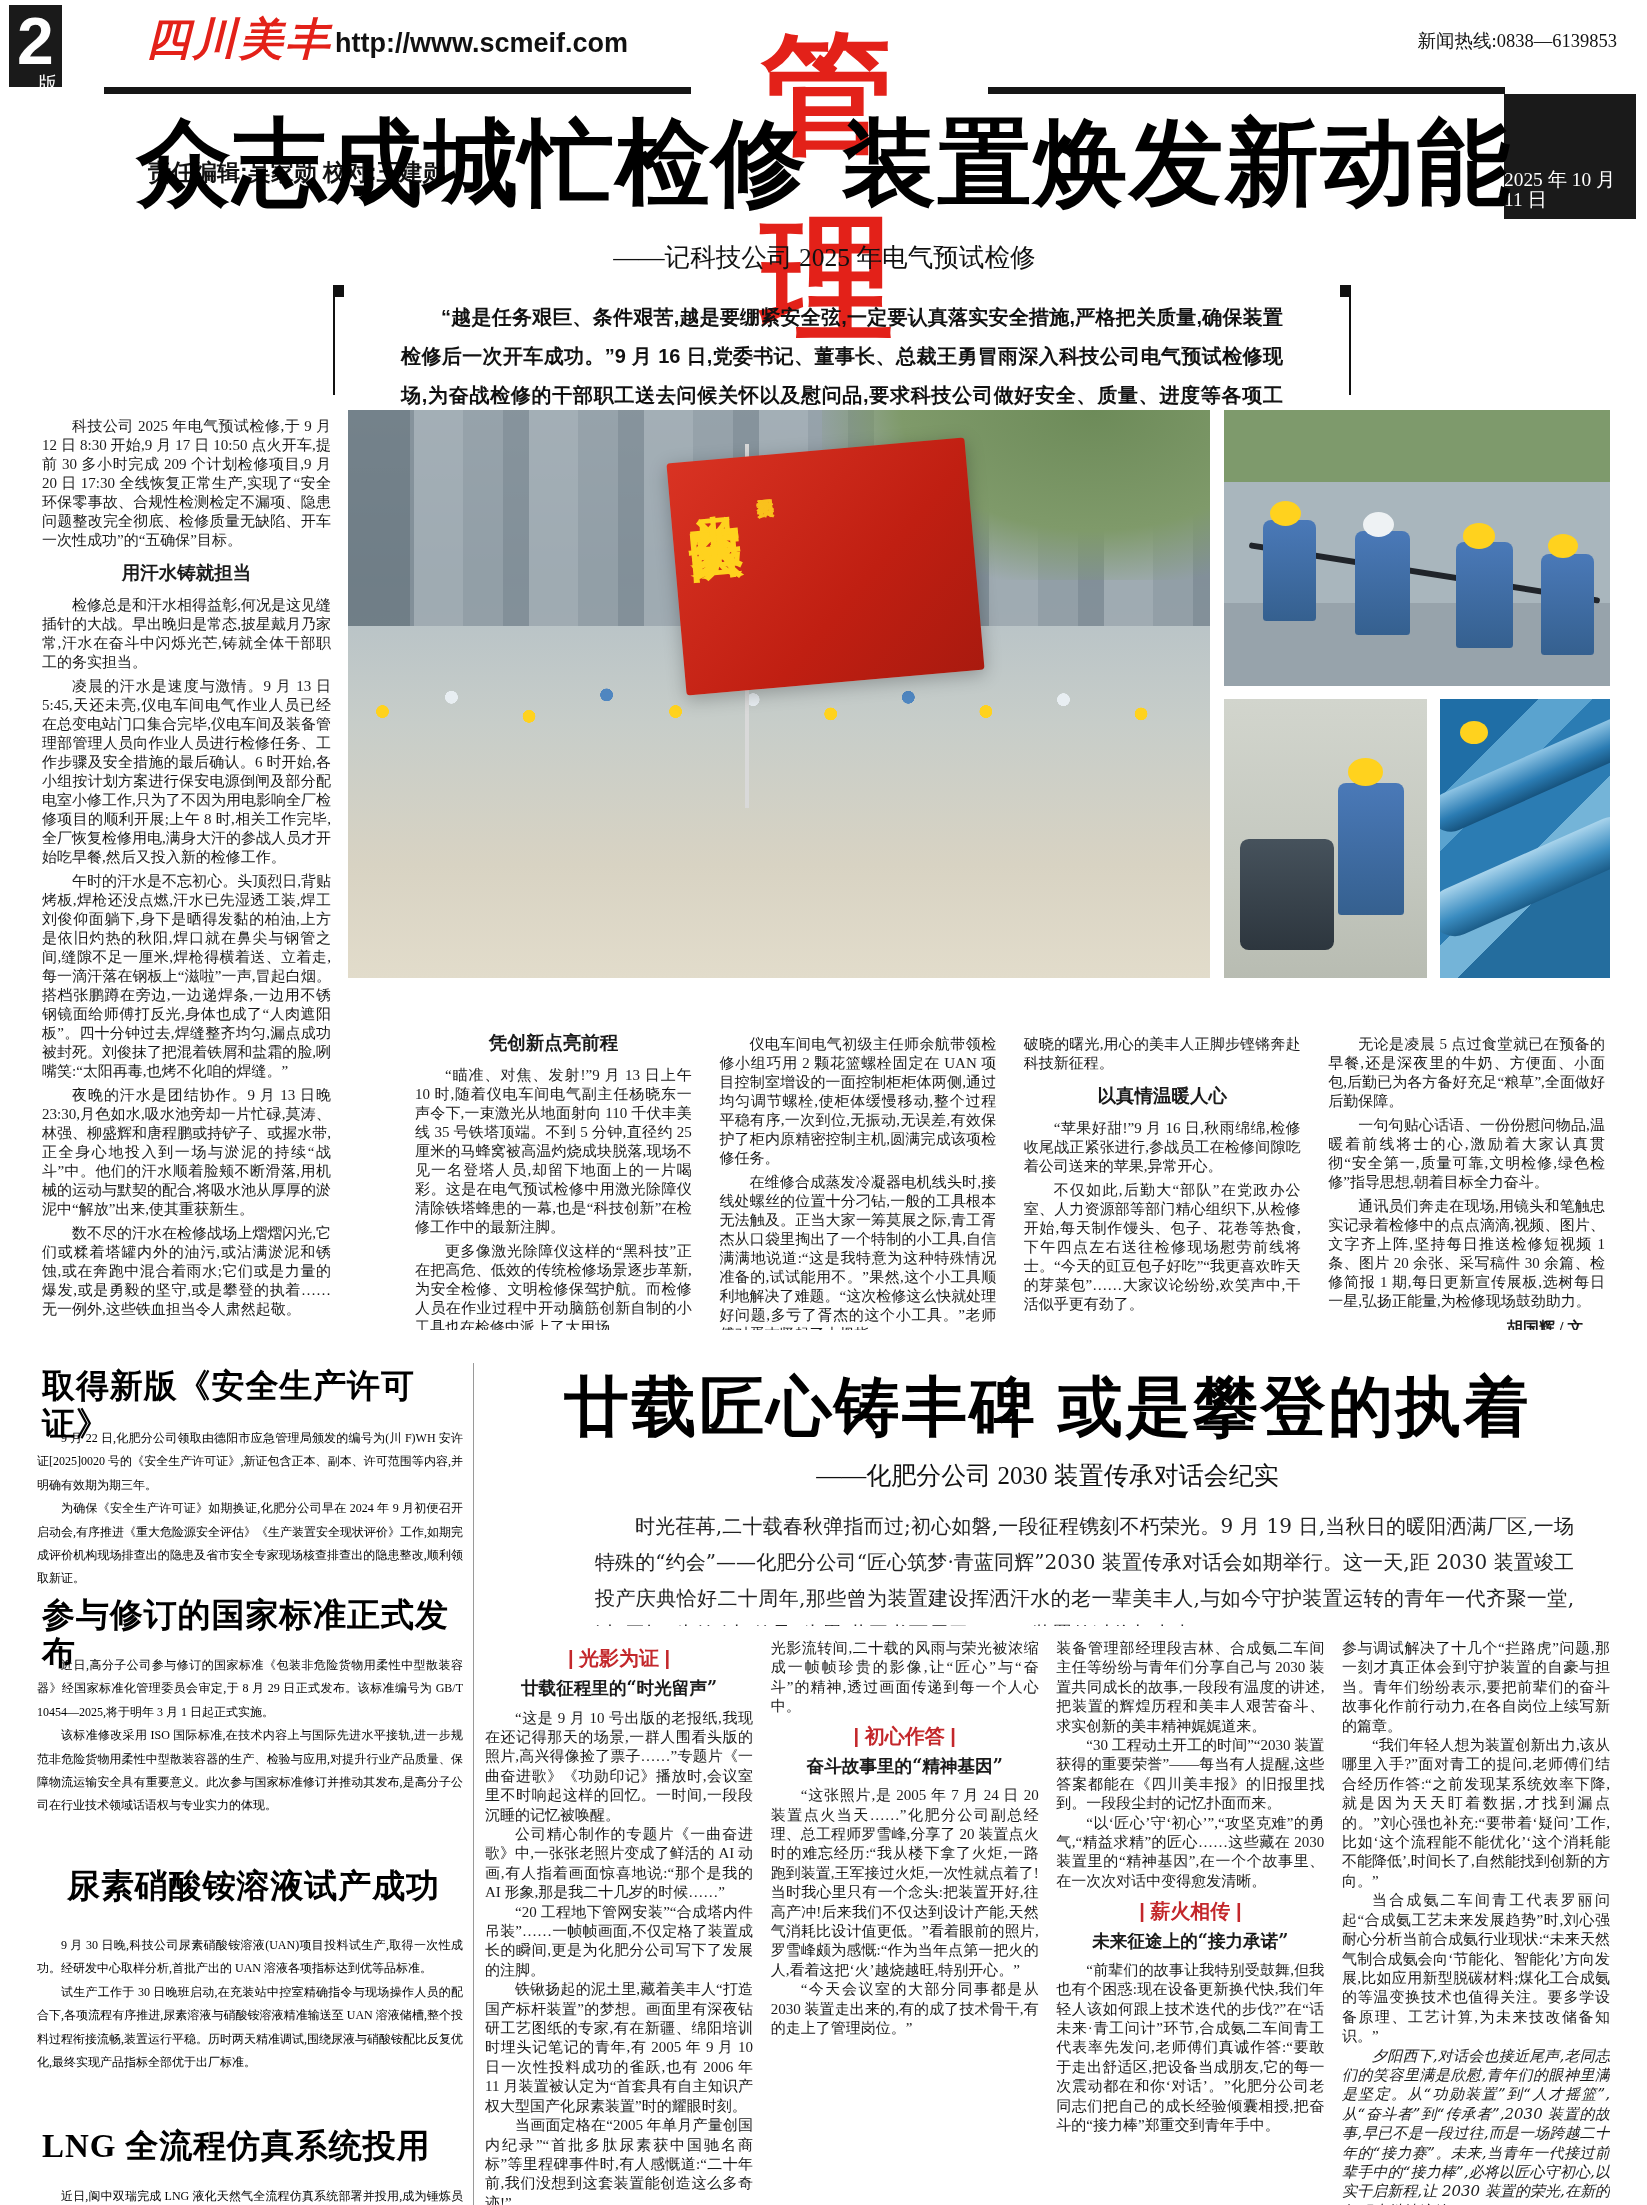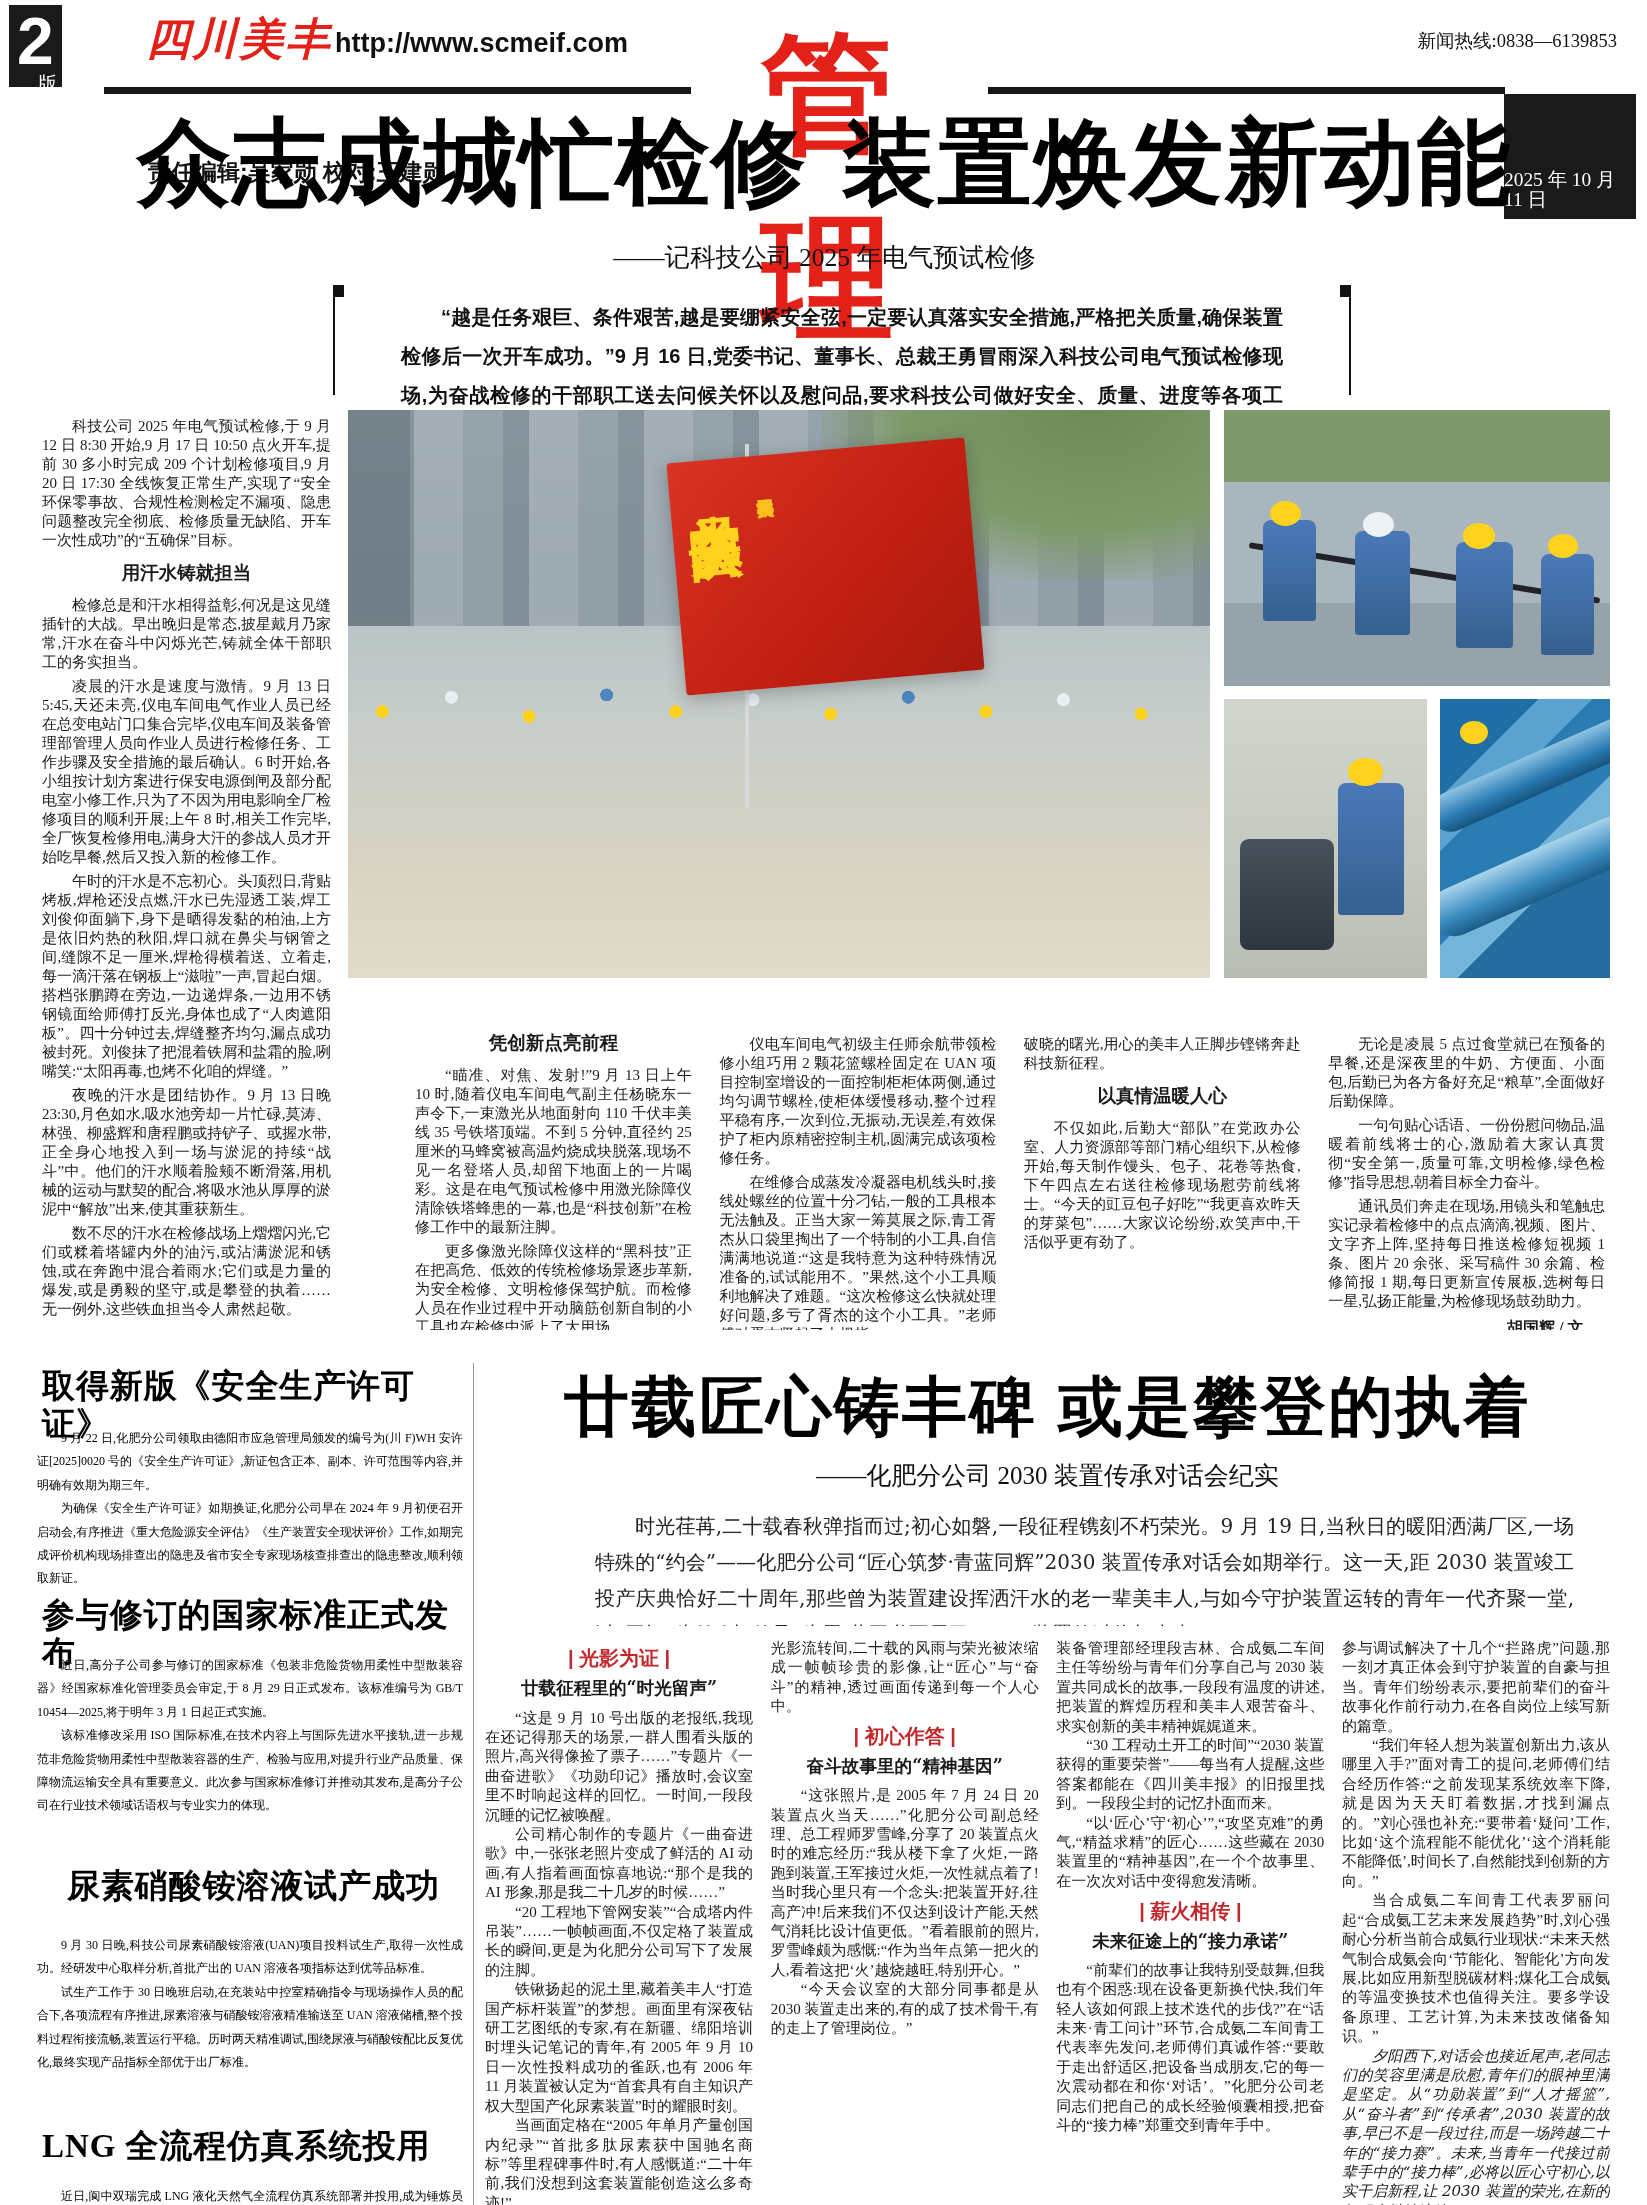--- a/index.html
+++ b/index.html
@@ -170,20 +170,21 @@
       <p>更多像激光除障仪这样的“黑科技”正在把高危、低效的传统检修场景逐步革新,为安全检修、文明检修保驾护航。而检修人员在作业过程中开动脑筋创新自制的小工具也在检修中派上了大用场。</p>
     </div>
     <div class="ucol copy" style="height:300px;">
       <p>仪电车间电气初级主任师余航带领检修小组巧用 2 颗花篮螺栓固定在 UAN 项目控制室增设的一面控制柜柜体两侧,通过均匀调节螺栓,使柜体缓慢移动,整个过程平稳有序,一次到位,无振动,无误差,有效保护了柜内原精密控制主机,圆满完成该项检修任务。</p>
       <p>在维修合成蒸发冷凝器电机线头时,接线处螺丝的位置十分刁钻,一般的工具根本无法触及。正当大家一筹莫展之际,青工胥杰从口袋里掏出了一个特制的小工具,自信满满地说道:“这是我特意为这种特殊情况准备的,试试能用不。”果然,这个小工具顺利地解决了难题。“这次检修这么快就处理好问题,多亏了胥杰的这个小工具。”老师傅对胥杰竖起了大拇指。</p>
       <p>满眼生机转化钧,天工人巧日争新。创新是</p>
     </div>
     <div class="ucol copy" style="height:300px;">
       <p style="text-indent:0;">破晓的曙光,用心的美丰人正脚步铿锵奔赴科技新征程。</p>
       <div class="inline-sub">以真情温暖人心</div>
+      <p>“苹果好甜!”9 月 16 日,秋雨绵绵,检修收尾战正紧张进行,参战员工在检修间隙吃着公司送来的苹果,异常开心。</p>
       <p>不仅如此,后勤大“部队”在党政办公室、人力资源部等部门精心组织下,从检修开始,每天制作馒头、包子、花卷等热食,下午四点左右送往检修现场慰劳前线将士。“今天的豇豆包子好吃”“我更喜欢昨天的芽菜包”……大家议论纷纷,欢笑声中,干活似乎更有劲了。</p>
     </div>
     <div class="ucol copy" style="height:300px;">
       <p>无论是凌晨 5 点过食堂就已在预备的早餐,还是深夜里的牛奶、方便面、小面包,后勤已为各方备好充足“粮草”,全面做好后勤保障。</p>
       <p>一句句贴心话语、一份份慰问物品,温暖着前线将士的心,激励着大家认真贯彻“安全第一,质量可靠,文明检修,绿色检修”指导思想,朝着目标全力奋斗。</p>
       <p>通讯员们奔走在现场,用镜头和笔触忠实记录着检修中的点点滴滴,视频、图片、文字齐上阵,坚持每日推送检修短视频 1 条、图片 20 余张、采写稿件 30 余篇、检修简报 1 期,每日更新宣传展板,选树每日一星,弘扬正能量,为检修现场鼓劲助力。</p>
       <div class="credit-line">胡国辉 / 文</div>
       <div class="credit-line">唐有 / 图</div>
     </div>
   </div>

